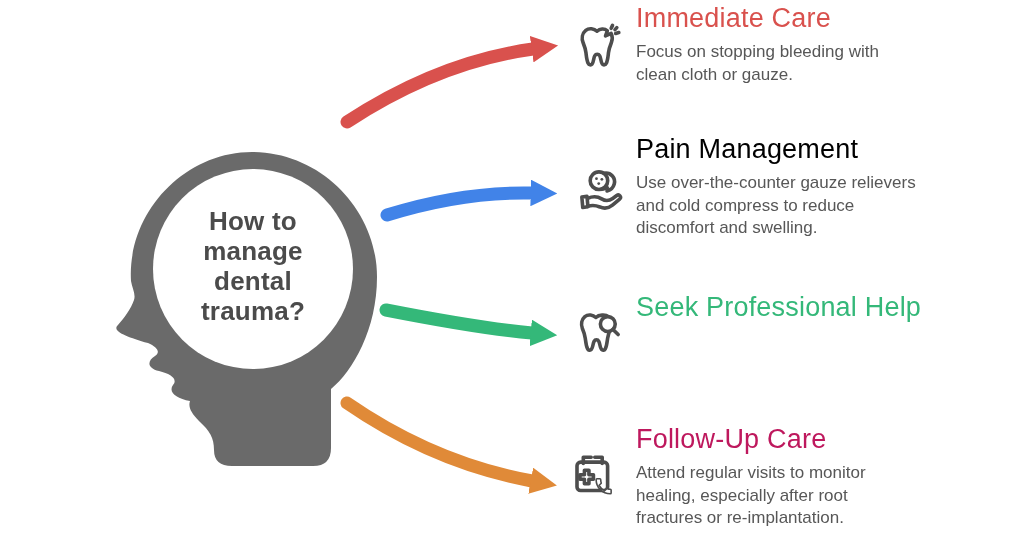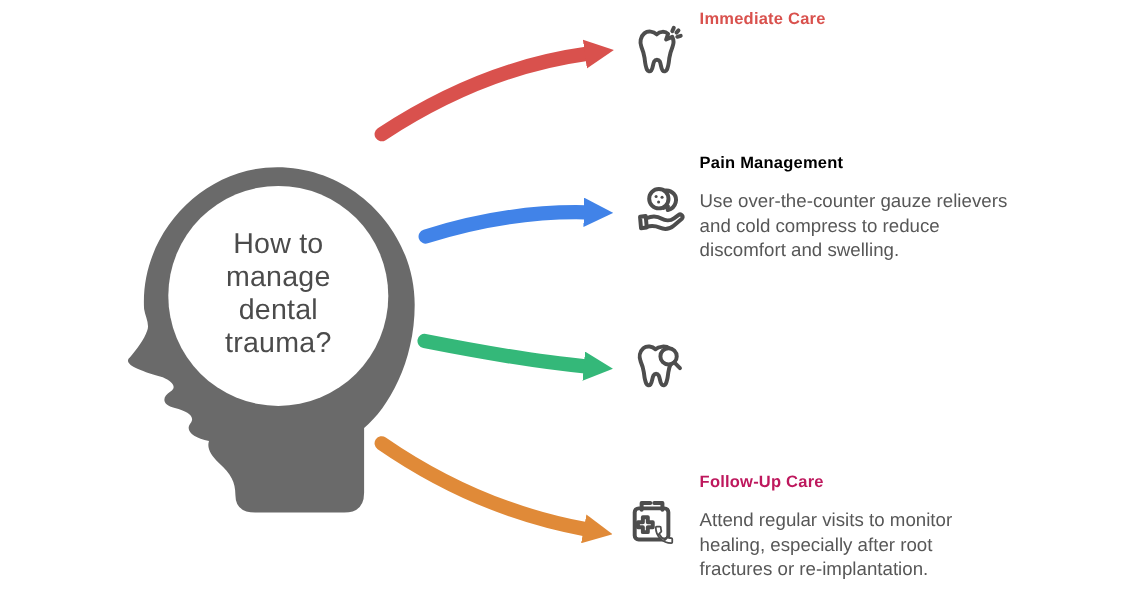--- a/index.html
+++ b/index.html
@@ -6,40 +6,40 @@
   body{
     width:1024px;height:538px;position:relative;overflow:hidden;
     background:#ffffff;
     font-family:"Liberation Sans","DejaVu Sans",sans-serif;
   }
   #stage{position:absolute;inset:0;width:1024px;height:538px;}
   
   #head-svg{position:absolute;left:0;top:0;pointer-events:none;}
   .question{
     position:absolute;left:158px;top:206px;width:190px;
-    text-align:center;font-weight:normal;font-size:26px;line-height:30px;
+    text-align:center;font-weight:bold;font-size:26px;line-height:30px;
     color:var(--c-text-dark);white-space:pre-line;letter-spacing:.2px;
   }
   
   #arrows-svg{position:absolute;left:0;top:0;pointer-events:none;}
   
   .section{position:absolute;left:566px;width:360px;}
   .sec0{top:5px;}  .sec1{top:136px;}  .sec2{top:294px;}  .sec3{top:426px;}
   .icon-box{position:absolute;width:54px;height:54px;}
   .sec0 .icon-box{left:4px;top:17px;}
   .sec1 .icon-box{left:10px;top:28px;}
   .sec2 .icon-box{left:4px;top:12px;}
   .sec3 .icon-box{left:2px;top:24px;}
   .icon-box svg{width:54px;height:54px;stroke:var(--c-icon);fill:none;
     stroke-width:1.6;stroke-linecap:round;stroke-linejoin:round;}
   .icon-box svg .dot{fill:var(--c-icon);stroke:none;}
   .icon-box svg .whitefill{fill:#ffffff;}
   .texts{position:absolute;left:70px;top:0;width:290px;}
   .title{
-    margin:0;font-size:15px;line-height:26px;font-weight:bold;letter-spacing:.2px;
+    margin:0;font-size:27px;line-height:26px;font-weight:normal;letter-spacing:.2px;
   }
   .desc{
     margin:10px 0 0 0;font-size:17px;line-height:22.5px;
     color:var(--c-desc);white-space:pre-line;
   }
 </style>
 </head>
 <body style="--c-text-dark: #4b4b4b; --c-desc: #575757; --c-icon: #4d4d4d; background: rgb(255, 255, 255);">
 
 <div id="stage">
@@ -101,20 +101,22 @@
                  C14.9 19.3 15.8 19.1 16.1 18.4 C16.8 17 16.9 15.3 17.1 13.7
                  C17.3 12.1 17.8 10.6 18.4 9.1 C18.9 7.8 18.9 6.3 18.3 5.1
                  L15.8 6.2 L16.6 3.9 C15.3 2.7 13.3 2.9 12 4.1 Z"></path>
         <path d="M18.9 1.5 L18.3 2.8"></path>
         <path d="M21.7 4.7 L20.3 5.1"></path>
         <path d="M20.8 2.5 L20 3.4"></path>
       </svg>
     </div>
     <div class="texts">
       <h2 class="title" style="color: rgb(217, 81, 77);">Immediate Care</h2>
+      <p class="desc">Focus on stopping bleeding with
+clean cloth or gauze.</p>
     </div>
   </div>
 
   <div class="section sec1">
     <div class="icon-box">
       <svg viewBox="0 0 24 24">
         <circle cx="10.2" cy="7.4" r="3.9"></circle>
         <circle class="dot" cx="9.1" cy="6.5" r="0.62"></circle>
         <circle class="dot" cx="11.5" cy="6.8" r="0.62"></circle>
         <circle class="dot" cx="10.1" cy="8.7" r="0.62"></circle>
@@ -142,20 +144,21 @@
                  C8.1 19.7 9 19.9 9.5 19.3 C10.3 18.3 10.1 16.8 10.7 15.7
                  C11.2 14.8 12.3 14.8 12.8 15.7 C13.4 16.8 13.2 18.3 14 19.3
                  C14.5 19.9 15.4 19.7 15.7 19 C16.4 17.6 16.5 15.9 16.7 14.4
                  C16.9 12.9 17.4 11.5 18 10.1 C18.7 8.3 18.6 6 17.2 4.8
                  C15.7 3.6 12.8 3.9 11.5 5.1 Z"></path>
         <circle class="whitefill" cx="16.8" cy="8.0" r="3.3"></circle>
         <path d="M19.1 10.4 L21.4 12.7"></path>
       </svg>
     </div>
     <div class="texts">
+      <h2 class="title" style="color: rgb(52, 184, 121);">Seek Professional Help</h2>
     </div>
   </div>
 
   <div class="section sec3">
     <div class="icon-box">
       <svg viewBox="0 0 24 24">
         <rect x="4" y="5.4" width="13.6" height="12.6" rx="1.6"></rect>
         <path d="M6.8 6 V3.2 H10.3"></path>
         <path d="M15.2 6 V3.2 H11.9"></path>
         <path d="M7.3 9 h2 v2 h2 v2 h-2 v2 h-2 v-2 h-2 v-2 h2 z"></path>

